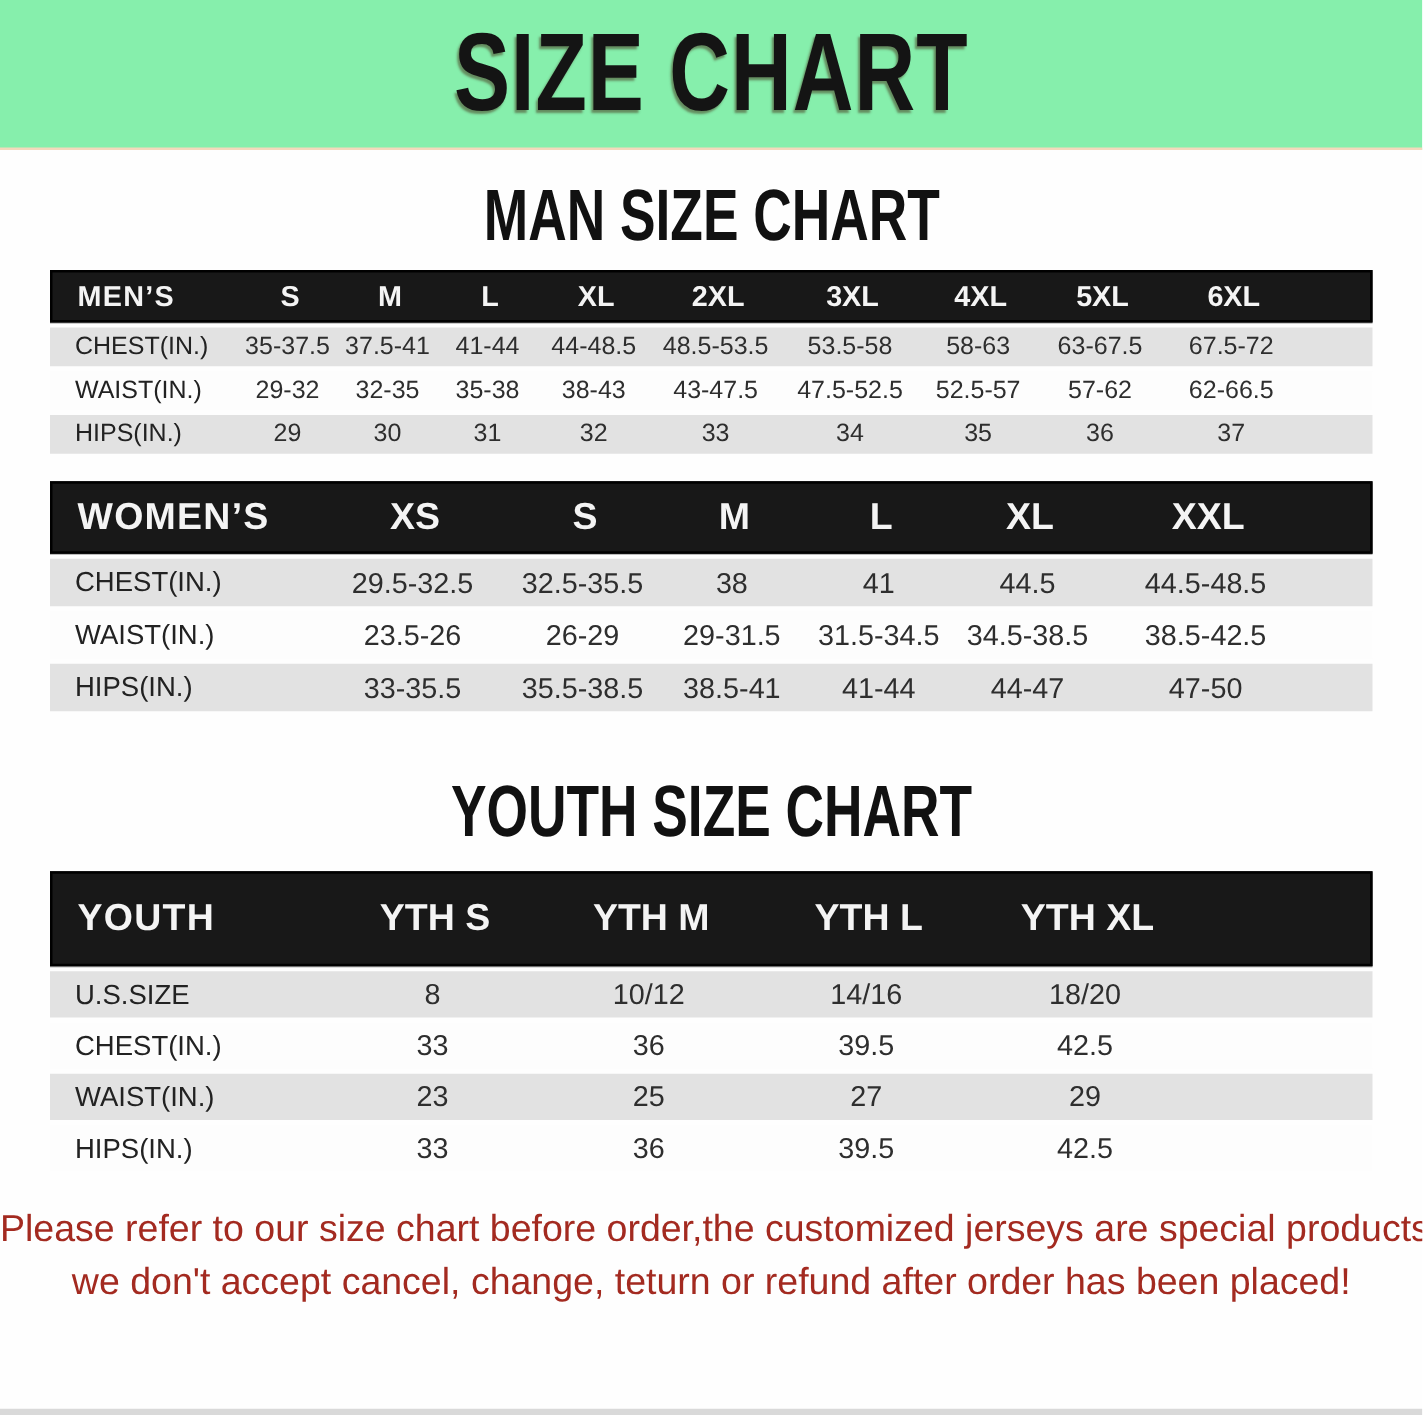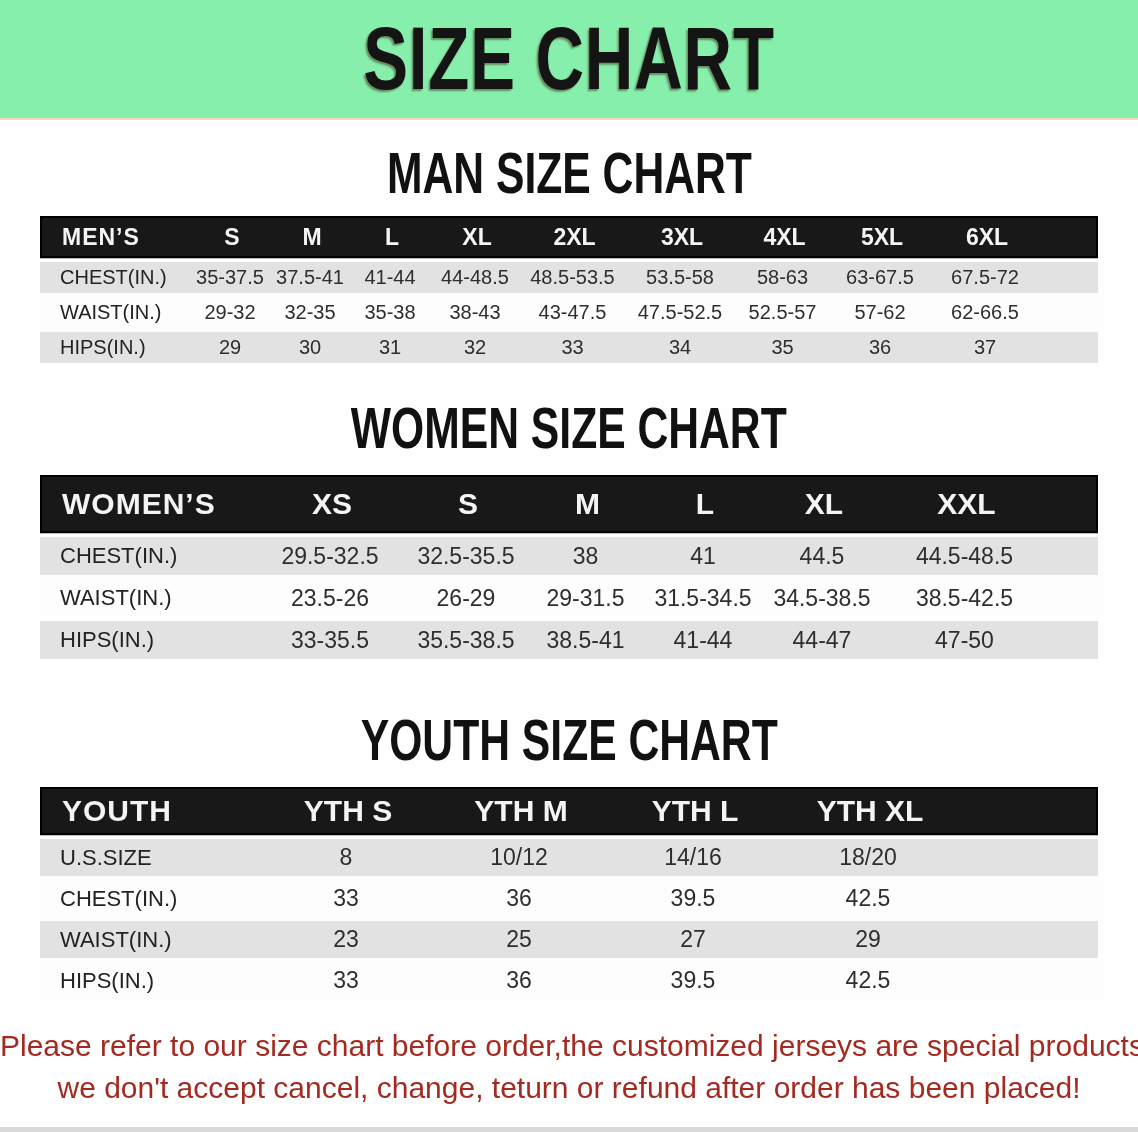--- a/index.html
+++ b/index.html
@@ -93,21 +93,21 @@
   
   .grid-women { grid-template-columns: 215px 150px 122px 117px 118px 120px 165px 1fr; }
   .head-women { height: 58px; }
   .head-women .lbl  { font-size: 33px; font-weight: 800; letter-spacing: 1px; }
   .head-women .cell { font-size: 30px; font-weight: 700; }
   .rows-women .tbl-row { height: 38px; font-size: 23px; }
   .rows-women .lbl { font-size: 22px; color: #222; }
 
   
   .grid-youth { grid-template-columns: 220px 172px 174px 174px 176px 1fr; }
-  .head-youth { height: 48px; }
+  .head-youth { height: 76px; }
   .head-youth .lbl  { font-size: 33px; font-weight: 800; letter-spacing: 1px; }
   .head-youth .cell { font-size: 30px; font-weight: 700; }
   .rows-youth .tbl-row { height: 37px; font-size: 23px; }
   .rows-youth .lbl { font-size: 22px; color: #222; }
 
   
   .footer-note {
     margin-top: 26px;
     text-align: center;
     color: #A32A20;
@@ -181,21 +181,20 @@
         <div class="cell">32</div>
         <div class="cell">33</div>
         <div class="cell">34</div>
         <div class="cell">35</div>
         <div class="cell">36</div>
         <div class="cell">37</div>
       </div>
     </div>
   </div>
 
-  <h2 class="section-title title-women"><span class="cond">WOMEN SIZE CHART</span></h2>
 
   <div class="size-table mt-women">
     <div class="tbl-head grid-women head-women">
       <div class="cell lbl">WOMEN’S</div>
       <div class="cell">XS</div>
       <div class="cell">S</div>
       <div class="cell">M</div>
       <div class="cell">L</div>
       <div class="cell">XL</div>
       <div class="cell">XXL</div>

